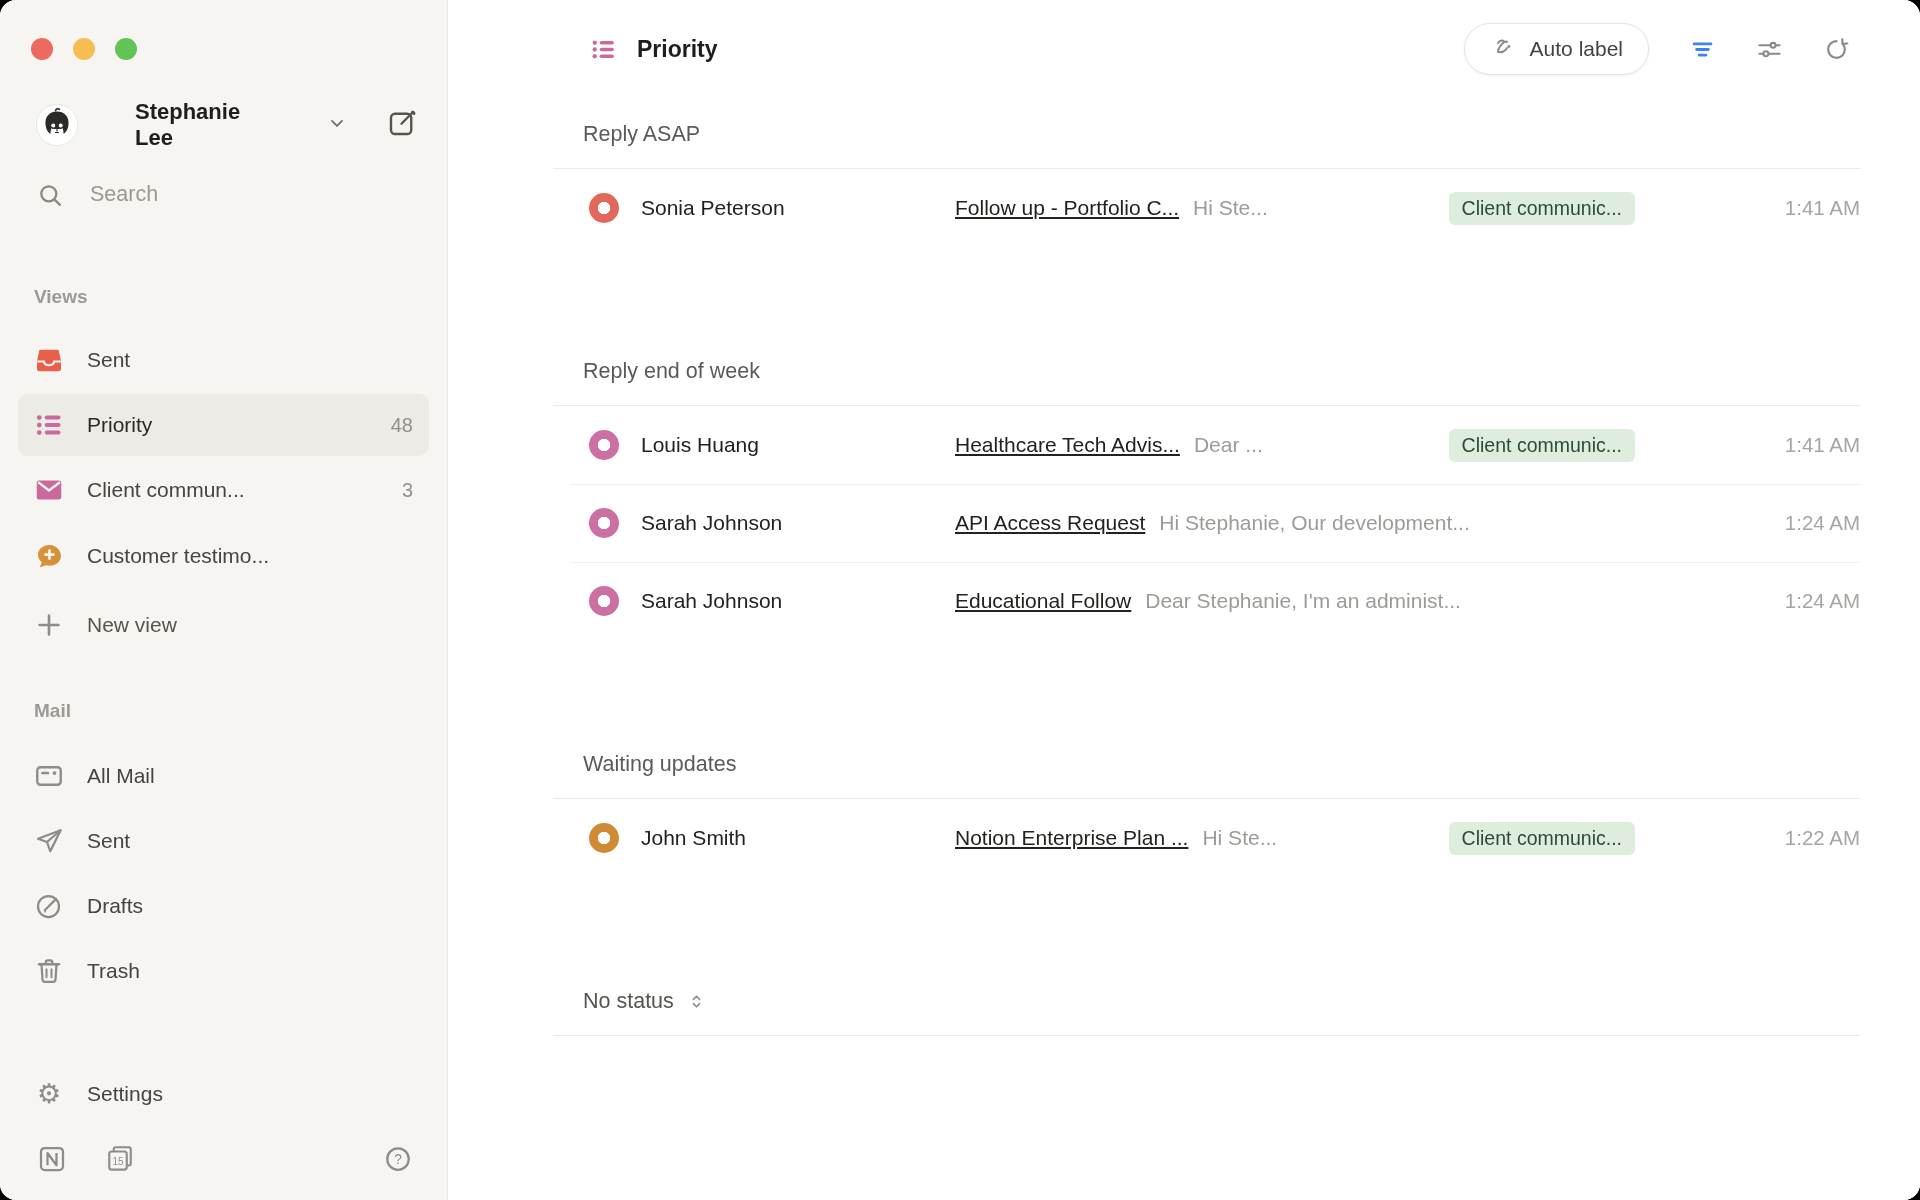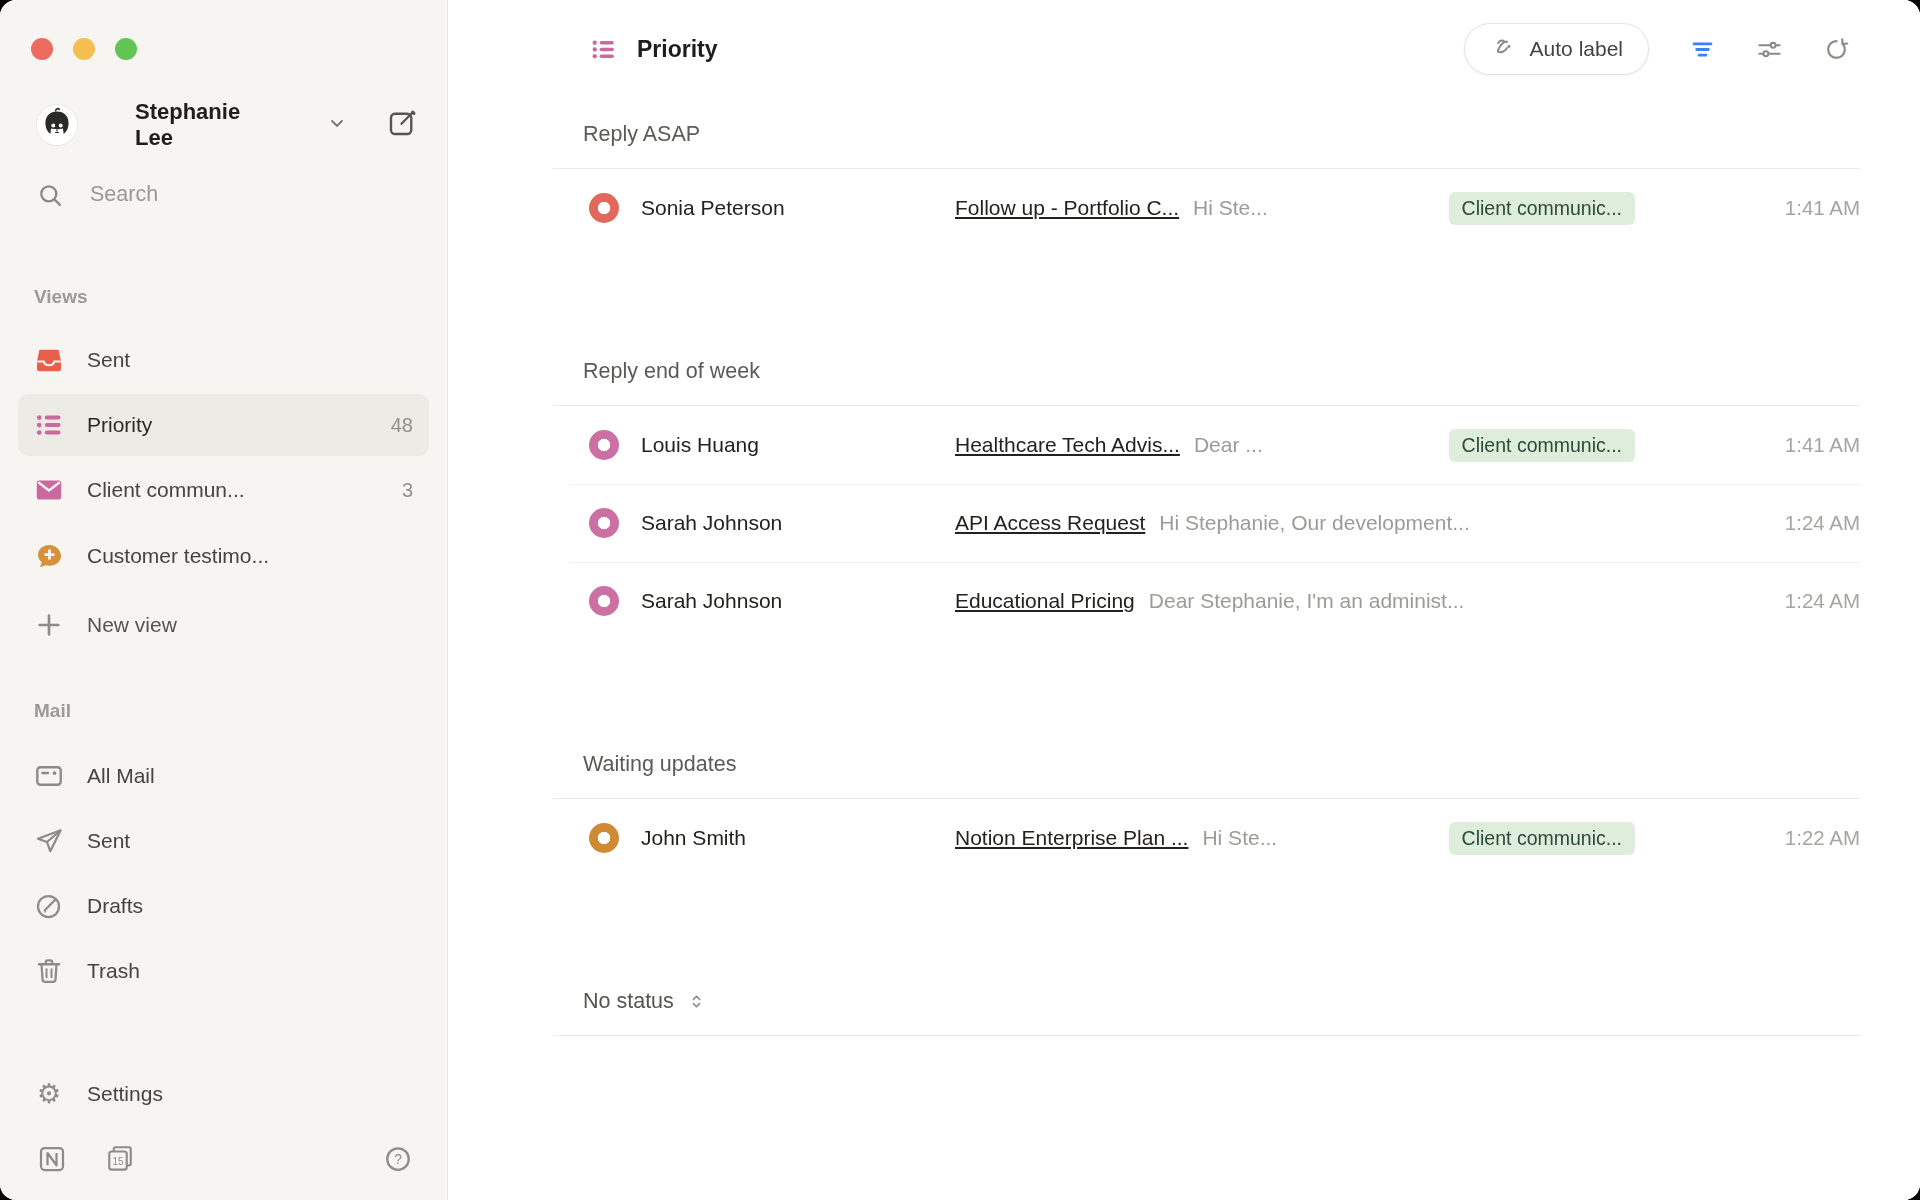--- a/index.html
+++ b/index.html
@@ -296,21 +296,21 @@
             <span class="dot" style="--c: #CC6FA2;"></span>
             <span class="sender">Sarah Johnson</span>
             <span class="subject">API Access Request</span>
             <span class="preview">Hi Stephanie, Our development...</span>
 
             <span class="time">1:24 AM</span>
           </li>
           <li class="row">
             <span class="dot" style="--c: #CC6FA2;"></span>
             <span class="sender">Sarah Johnson</span>
-            <span class="subject">Educational Pricing</span>
+            <span class="subject">Educational Follow</span>
             <span class="preview">Dear Stephanie, I'm an administ...</span>
 
             <span class="time">1:24 AM</span>
           </li>
         </ul>
       </section>
 
       <section class="group">
         <div class="gtitle">Waiting updates</div>
         <ul class="rows">

